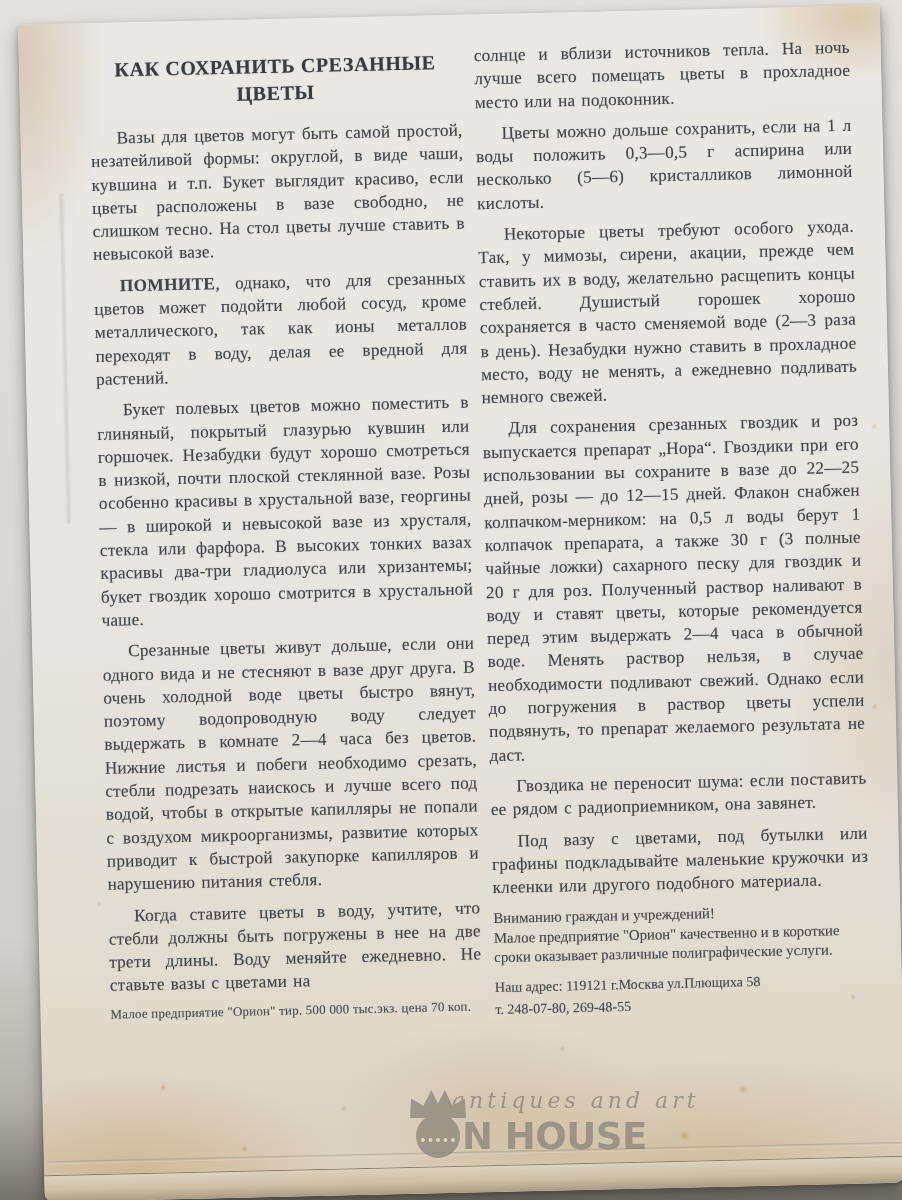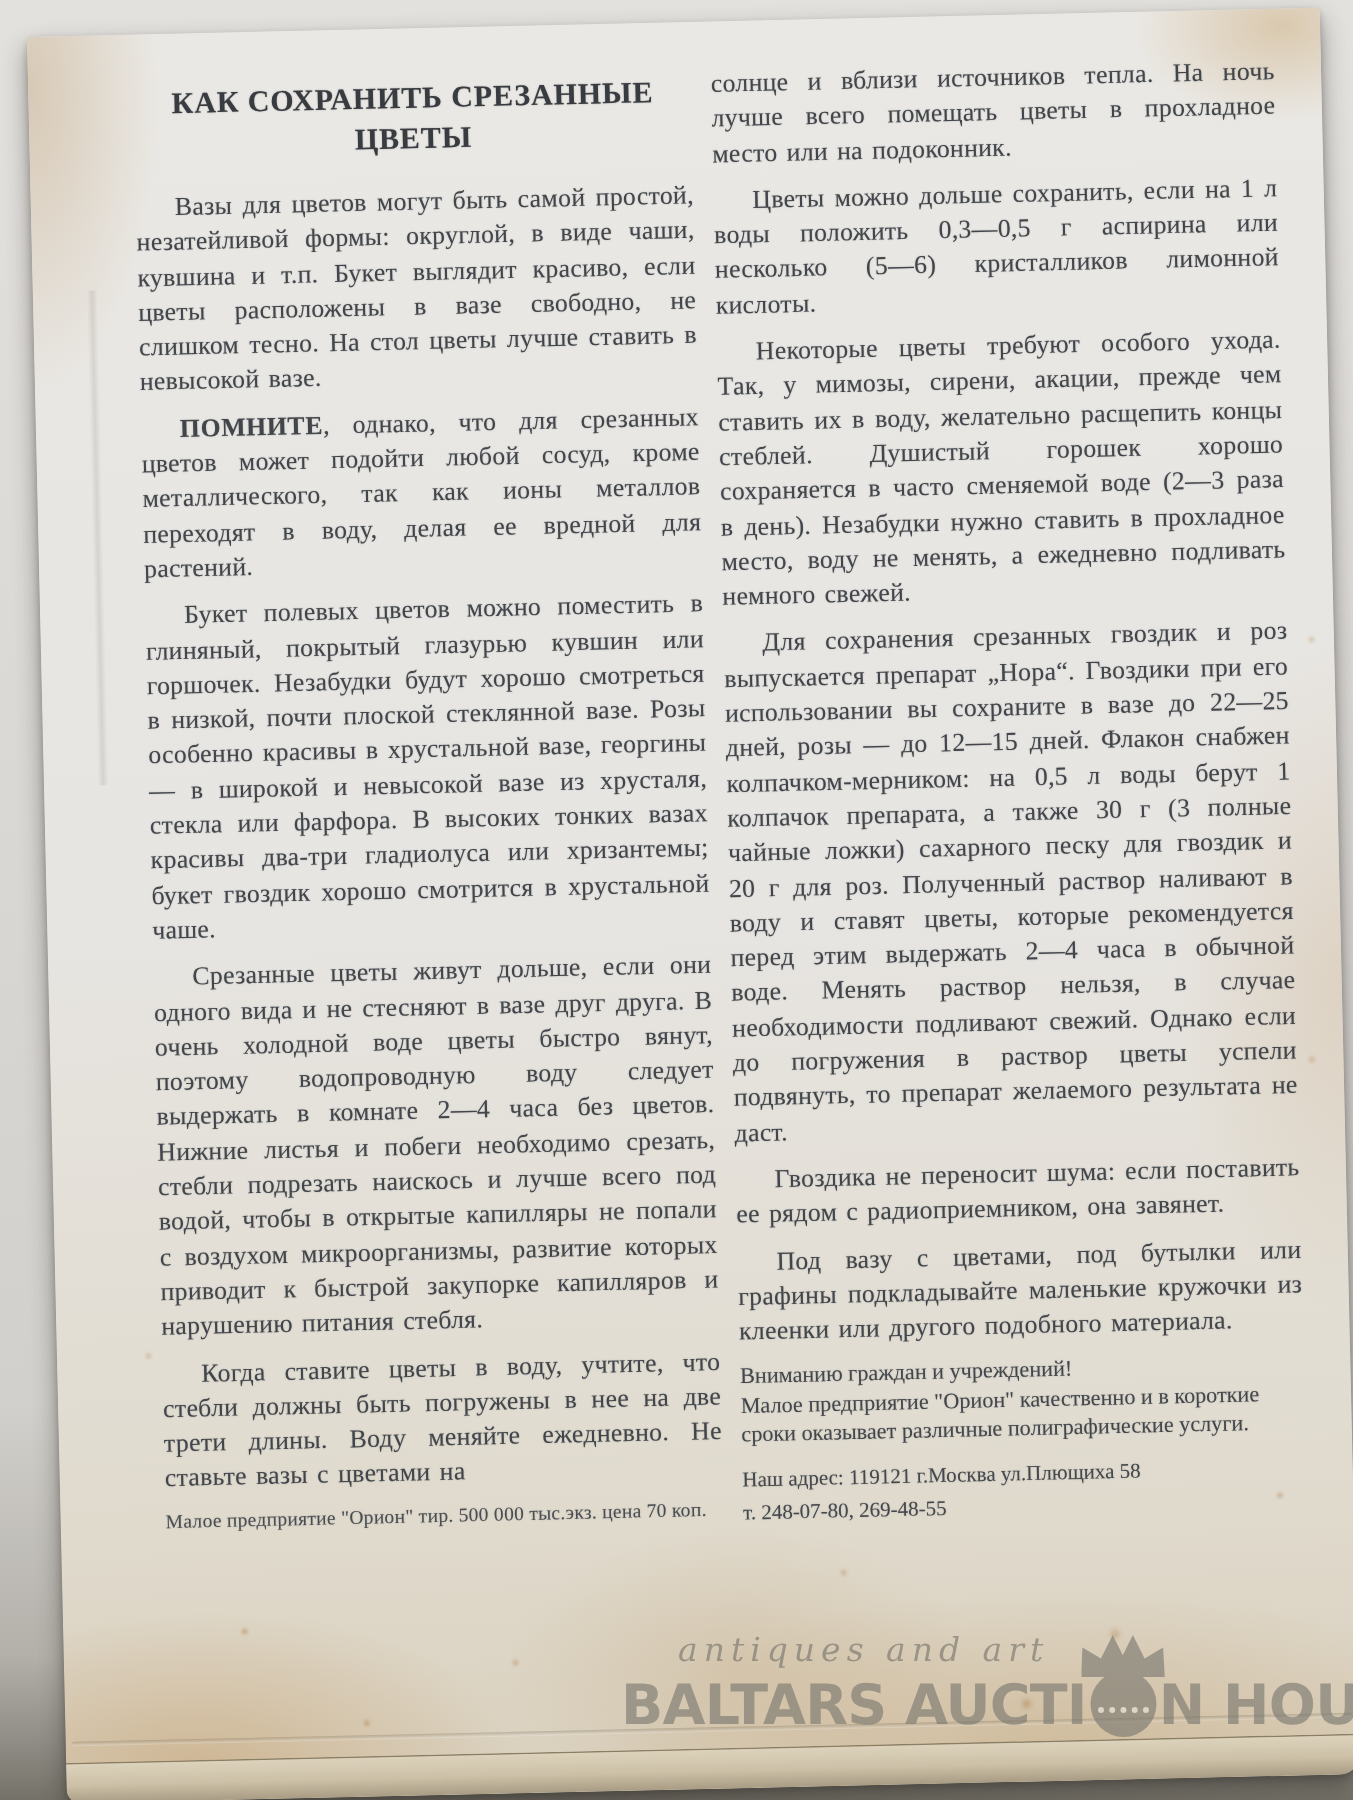--- a/index.html
+++ b/index.html
@@ -151,21 +151,20 @@
       </div>
     </div>
 
     <div class="crease-line"></div>
     <div class="page-edge-band"></div>
   </div>
 
   <div class="watermark">
     <span class="wm-tagline">antiques and art</span>
     <div class="wm-name">
-      <span>BALTARS AUCTI</span>
       <span class="wm-orb">
         <span class="wm-crown"></span>
         <span class="wm-dots"></span>
       </span>
       <span>N HOUSE</span>
     </div>
   </div>
 
 </div>
 

